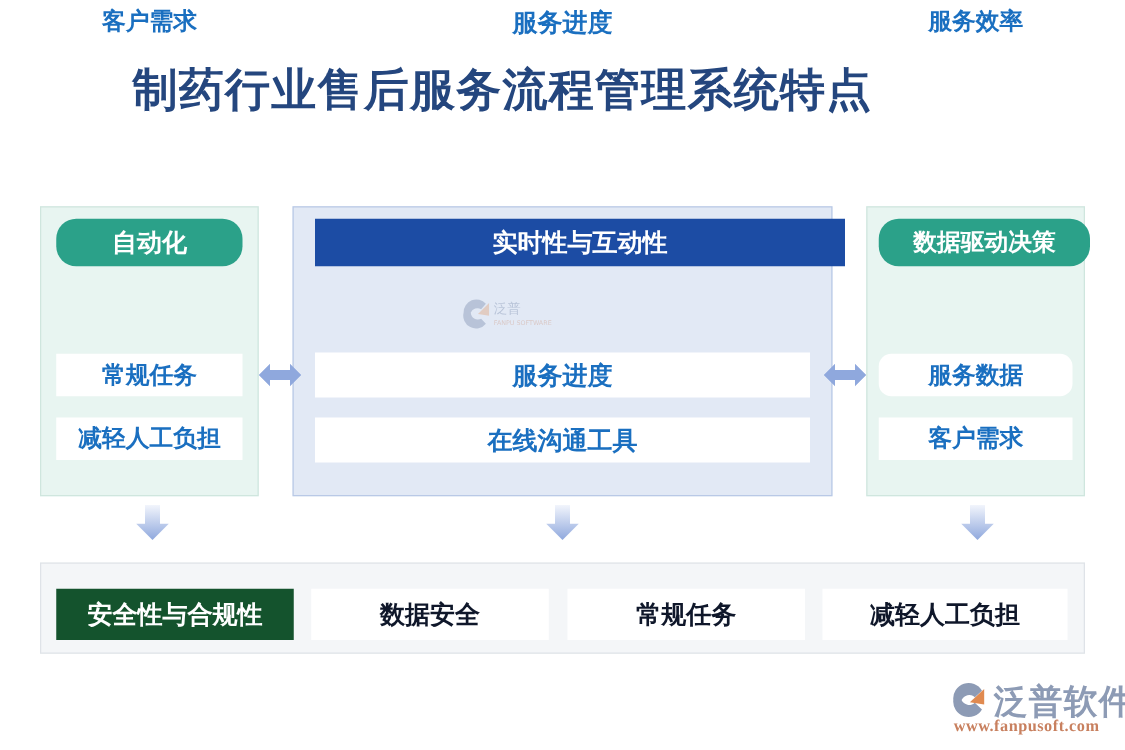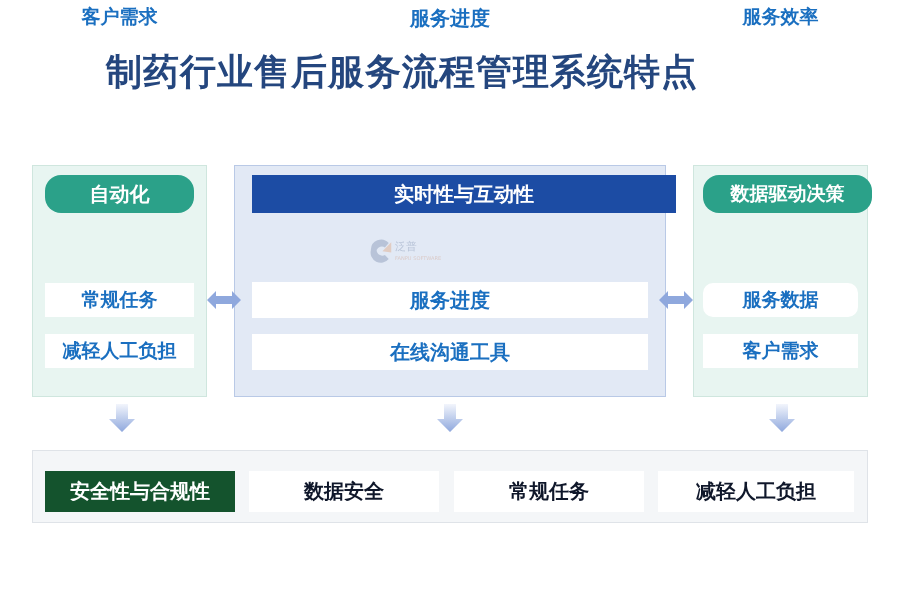--- a/index.html
+++ b/index.html
@@ -290,14 +290,24 @@
       <path d="M10 2 L22 2 L22 17 L29 17 L16 30 L3 17 L10 17 Z" fill="url(#dg3)"></path>
     </svg>
   </div>
 
   <div class="panel-bottom"></div>
   <div class="bottom-chip hl bc-0">安全性与合规性</div>
   <div class="bottom-chip plain bc-1">数据安全</div>
   <div class="bottom-chip plain bc-2">常规任务</div>
   <div class="bottom-chip plain bc-3">减轻人工负担</div>
 
+  <div class="brand-logo">
+    <div class="brand-mark">
+      <svg viewBox="0 0 40 34" width="36" height="30" aria-hidden="true">
+        <path d="M6 17 A14 14 0 0 1 32 8.5 L25.5 14.5 A7.5 7.5 0 0 0 13.5 17 A7.5 7.5 0 0 0 25.5 19.5 L32 25.5 A14 14 0 0 1 6 17 Z" fill="#8d9bb5"></path>
+        <path d="M21 19 L34 7 L34 21 Z" fill="#e08a50"></path>
+      </svg>
+    </div>
+    <div class="brand-name">泛普软件</div>
+    <div class="brand-url">www.fanpusoft.com</div>
+  </div>
 
 </div>
 
 </body></html>

